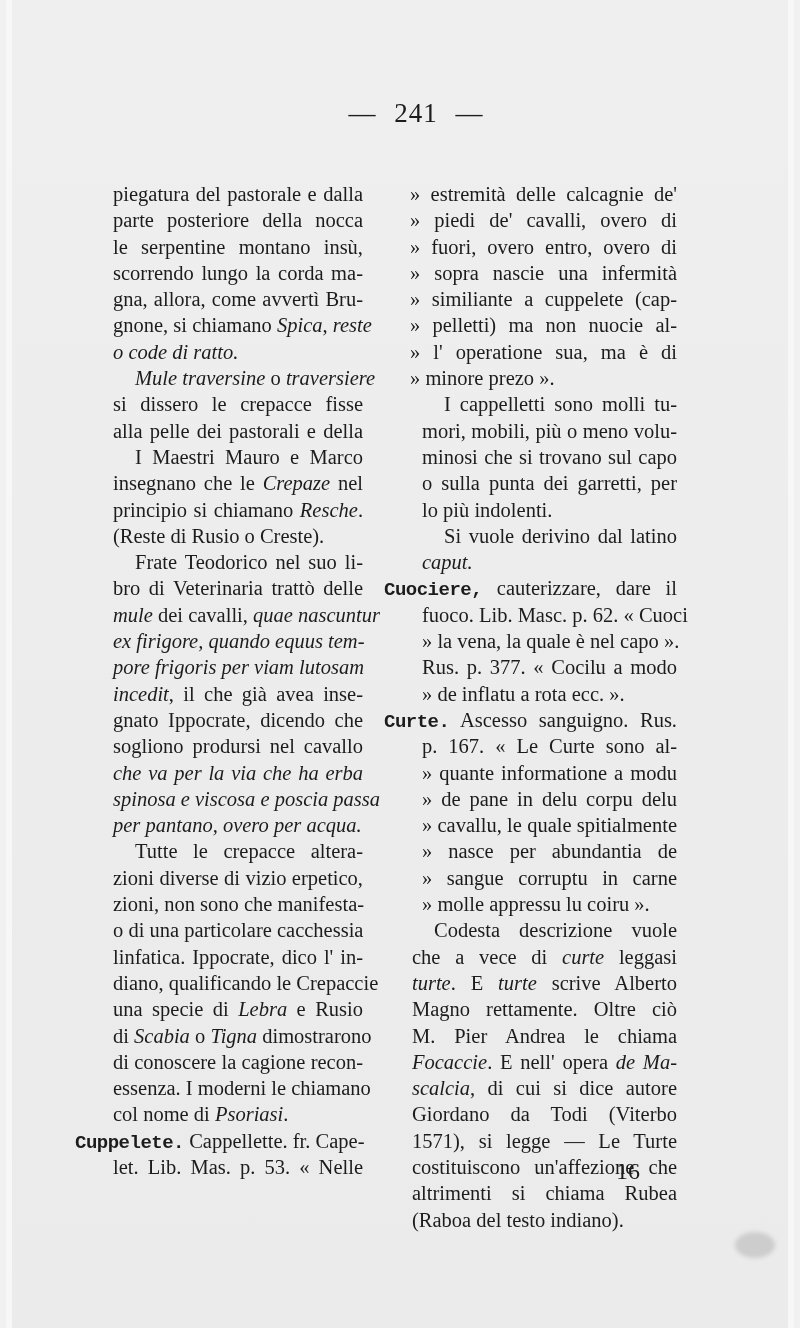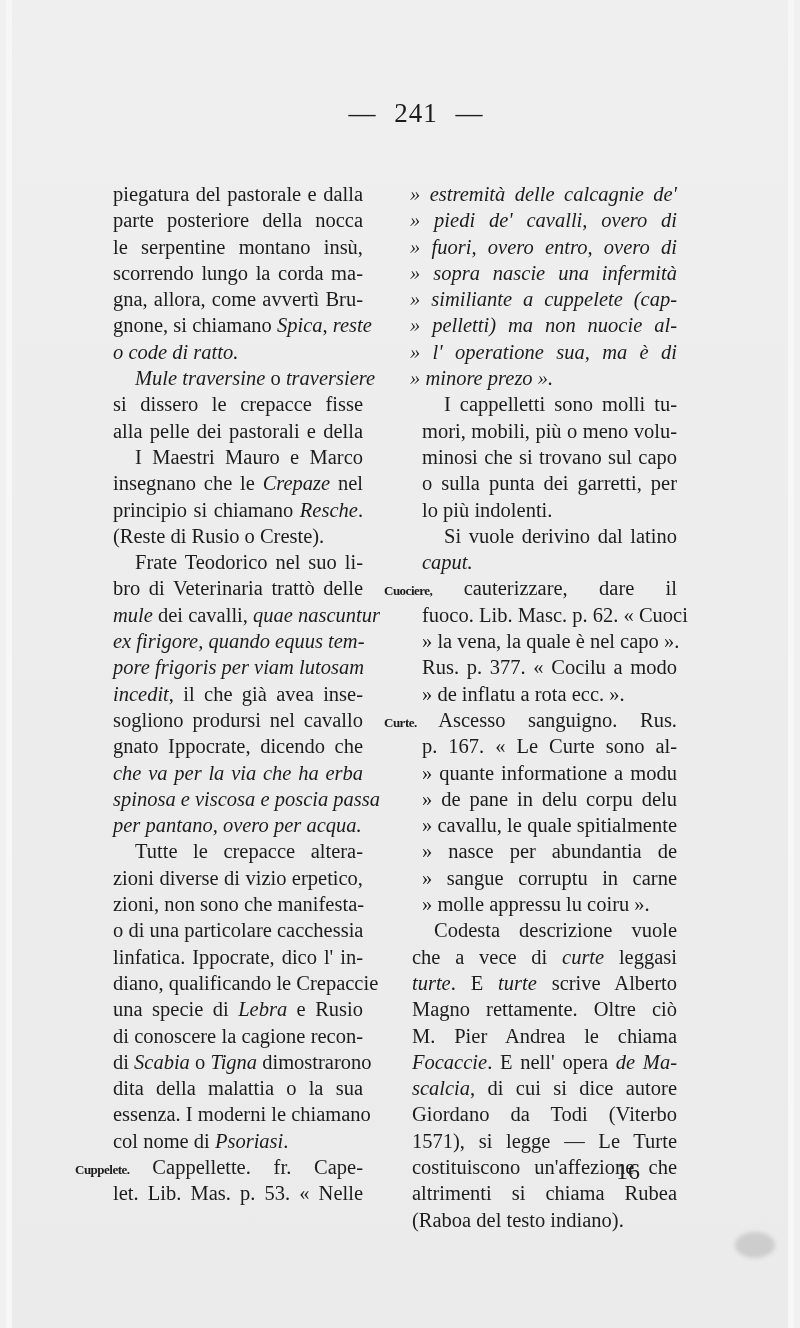--- a/index.html
+++ b/index.html
@@ -25,24 +25,24 @@
       position: absolute; top: 140px;
       font-size: 20.5px; line-height: 26.3px;
       text-align: justify;
       margin-top: 41px;
     }
     .col-left { left: 113px; width: 250px; }
     .col-right { left: 384px; width: 293px; }
     .line { display:block; white-space: nowrap; text-align: justify; text-align-last: justify; height: 26.3px; }
     .line.last { text-align-last: left; }
     .indent { padding-left: 22px; }
-    .hang { padding-left: 38px; font-style: italic; }
+    .hang { padding-left: 38px; }
     .out { margin-left: -38px; }
     i, .it { font-style: italic; }
-    .entry { font-family: Liberation Serif, serif; font-weight: bold; font-size: 13px; letter-spacing: -0.5px; }
+    .entry { font-family: Liberation Mono, monospace; font-weight: bold; font-size: 19px; letter-spacing: -0.5px; }
     .sig {
       position: absolute; top: 1158px; left: 616px; font-size: 24px;
     }
     .spot { position:absolute; border-radius:50%; background: rgba(150,150,150,0.35); filter: blur(2px); }
   </style>
 </head>
 <body>
 
 <div class="page">
   <div class="edge-left"></div>
@@ -70,35 +70,34 @@
   <span class="line indent">I Maestri Mauro e Marco</span>
   <span class="line"><span>insegnano che le </span><i>Crepaze</i><span> nel</span></span>
   <span class="line"><span>principio si chiamano </span><i>Resche</i><span>.</span></span>
   <span class="line last">(Reste di Rusio o Creste).</span>
   <span class="line indent">Frate Teodorico nel suo li-</span>
   <span class="line">bro di Veterinaria trattò delle</span>
   <span class="line"><i>mule</i><span> dei cavalli, </span><i>quae nascuntur</i></span>
   <span class="line it">ex firigore, quando equus tem-</span>
   <span class="line it">pore frigoris per viam lutosam</span>
   <span class="line"><i>incedit</i><span>, il che già avea inse-</span></span>
+  <span class="line">gnato Ippocrate, dicendo che</span>
   <span class="line">sogliono prodursi nel cavallo</span>
-  <span class="line">gnato Ippocrate, dicendo che</span>
   <span class="line it">che va per la via che ha erba</span>
   <span class="line it">spinosa e viscosa e poscia passa</span>
   <span class="line last it">per pantano, overo per acqua.</span>
   <span class="line indent">Tutte le crepacce altera-</span>
   <span class="line">zioni diverse di vizio erpetico,</span>
   <span class="line">zioni, non sono che manifesta-</span>
   <span class="line">o di una particolare cacchessia</span>
   <span class="line">linfatica. Ippocrate, dico l' in-</span>
   <span class="line">diano, qualificando le Crepaccie</span>
   <span class="line"><span>una specie di </span><i>Lebra</i><span> e Rusio</span></span>
+  <span class="line"><span>di </span><i>Scabia</i><span> o </span><i>Tigna</i><span> dimostrarono</span></span>
   <span class="line">di conoscere la cagione recon-</span>
-  <span class="line"><span>di </span><i>Scabia</i><span> o </span><i>Tigna</i><span> dimostrarono</span></span>
-  <span class="line">dita della malattia o la sua</span>
   <span class="line">essenza. I moderni le chiamano</span>
   <span class="line last"><span>col nome di </span><i>Psoriasi</i><span>.</span></span>
   <span class="line out" style="width:288px"><span class="entry">Cuppelete.</span><span> Cappellette. fr. Cape-</span></span>
   <span class="line" style="padding-left:0">let. Lib. Mas. p. 53. « Nelle</span>
 </div>
 
 <div class="col col-right">
   <div class="hang" style="padding-left:36px;margin-left:-10px;">
     <span class="line">» estremità delle calcagnie de'</span>
     <span class="line">» piedi de' cavalli, overo di</span>

